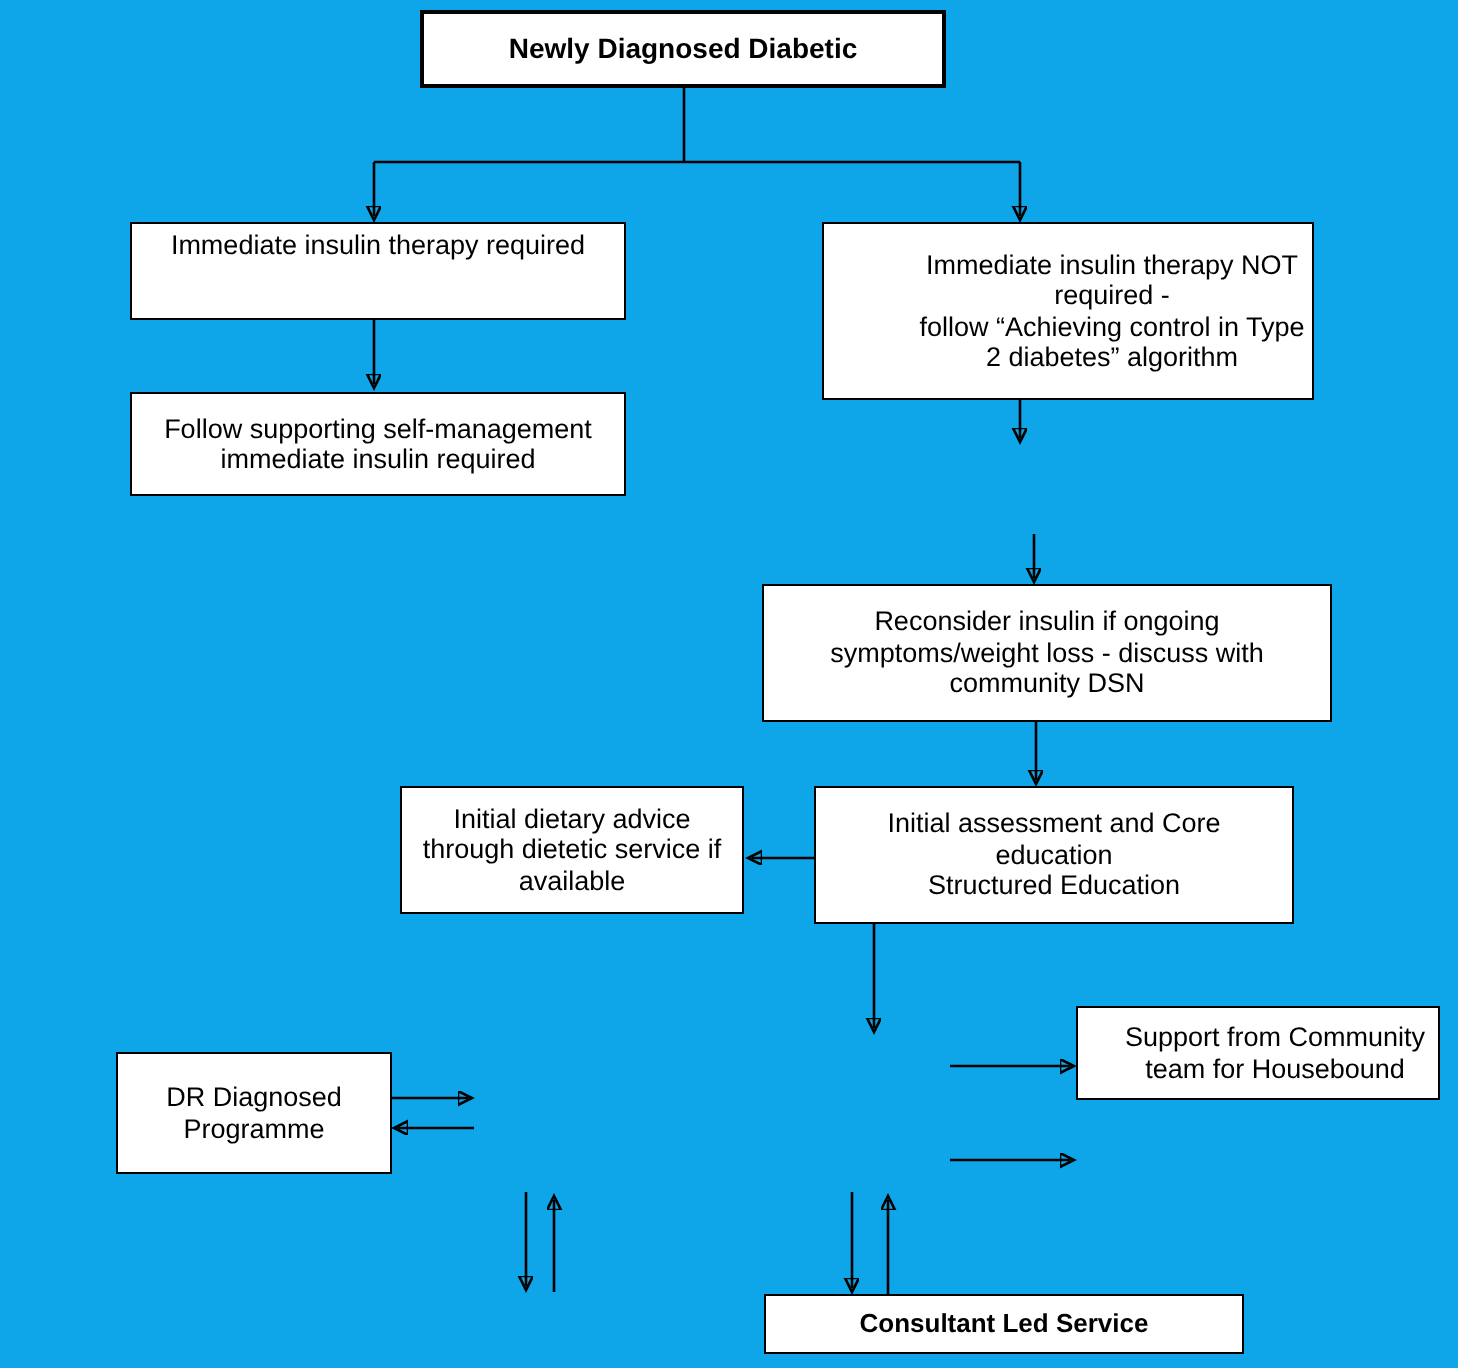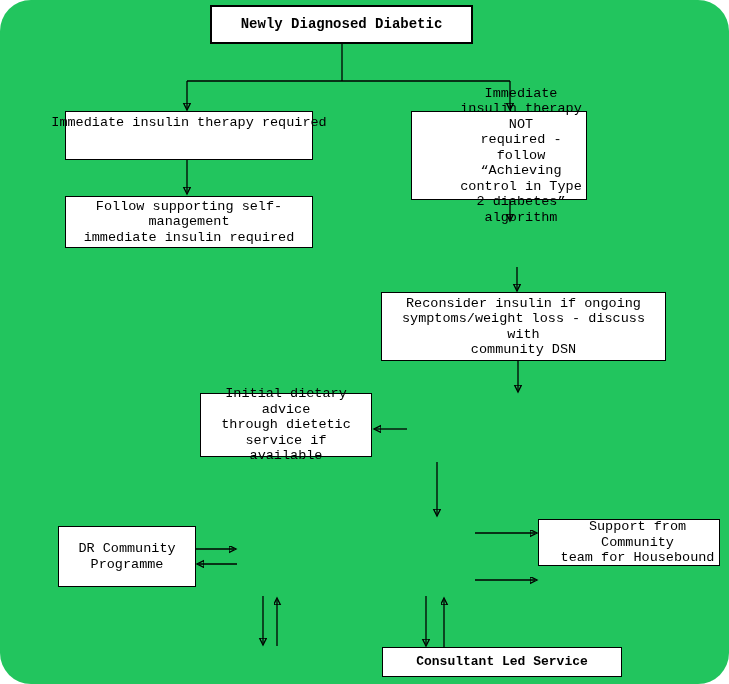--- a/index.html
+++ b/index.html
@@ -1,23 +1,22 @@
 <!DOCTYPE html>
 <html><head>
 <meta charset="utf-8">
 <style>
   html,body{margin:0;padding:0;background:#ffffff;}
   .canvas{
     position:relative;
     width:729px;height:684px;
-    background:#22c55e;
+    background:#0ea5e9;
     color:#000000;
-    font-family:Liberation Mono, monospace;
+    font-family:Liberation Sans, sans-serif;
     overflow:hidden;
-    border-radius:31px;
   }
   .wires{position:absolute;left:0;top:0;width:729px;height:684px;}
   .wires path{stroke:#000000;stroke-width:1.3;fill:none;}
   .node{
     position:absolute;box-sizing:border-box;
     border:1px solid #000000;background:#ffffff;
     display:flex;align-items:center;justify-content:center;
     text-align:center;
     font-size:13.5px;line-height:15.5px;
     white-space:pre-wrap;
@@ -66,39 +65,42 @@
     <path d="M444,647 V600" marker-end="url(#arr)"></path>
   </svg>
 
   <div class="node bold nowrap thick t14" style="left:210px;top:5px;width:263px;height:39px;">Newly Diagnosed  Diabetic</div>
 
   <div class="node top nowrap" style="left:65px;top:111px;width:248px;height:49px;padding-top:3px;">Immediate insulin therapy required</div>
 
   <div class="node" style="left:65px;top:196px;width:248px;height:52px;">Follow supporting self-management
 immediate insulin required</div>
 
-  <div class="node" style="left:411px;top:111px;width:176px;height:89px;padding-left:44px;">Immediate insulin therapy NOT
+  <div class="node" style="left:411px;top:111px;width:246px;height:89px;padding-left:44px;">Immediate insulin therapy NOT
 required -
 follow “Achieving control in Type
 2 diabetes” algorithm</div>
 
 
   <div class="node" style="left:200px;top:393px;width:172px;height:64px;">Initial dietary advice
 through dietetic service if
 available</div>
 
   <div class="node" style="left:381px;top:292px;width:285px;height:69px;">Reconsider insulin if ongoing
 symptoms/weight loss - discuss with
 community DSN</div>
 
+  <div class="node" style="left:407px;top:393px;width:240px;height:69px;">Initial assessment and Core
+education
+Structured Education</div>
 
-  <div class="node" style="left:58px;top:526px;width:138px;height:61px;">DR Community
+  <div class="node" style="left:58px;top:526px;width:138px;height:61px;">DR Diagnosed
 Programme</div>
 
 
-  <div class="node" style="left:538px;top:519px;width:182px;height:47px;padding-left:17px;">Support from Community
+  <div class="node" style="left:538px;top:503px;width:182px;height:47px;padding-left:17px;">Support from Community
 team for Housebound</div>
 
 
 
   <div class="node bold nowrap small" style="left:382px;top:647px;width:240px;height:30px;">Consultant Led  Service</div>
 
 </div>
 
 </body></html>

